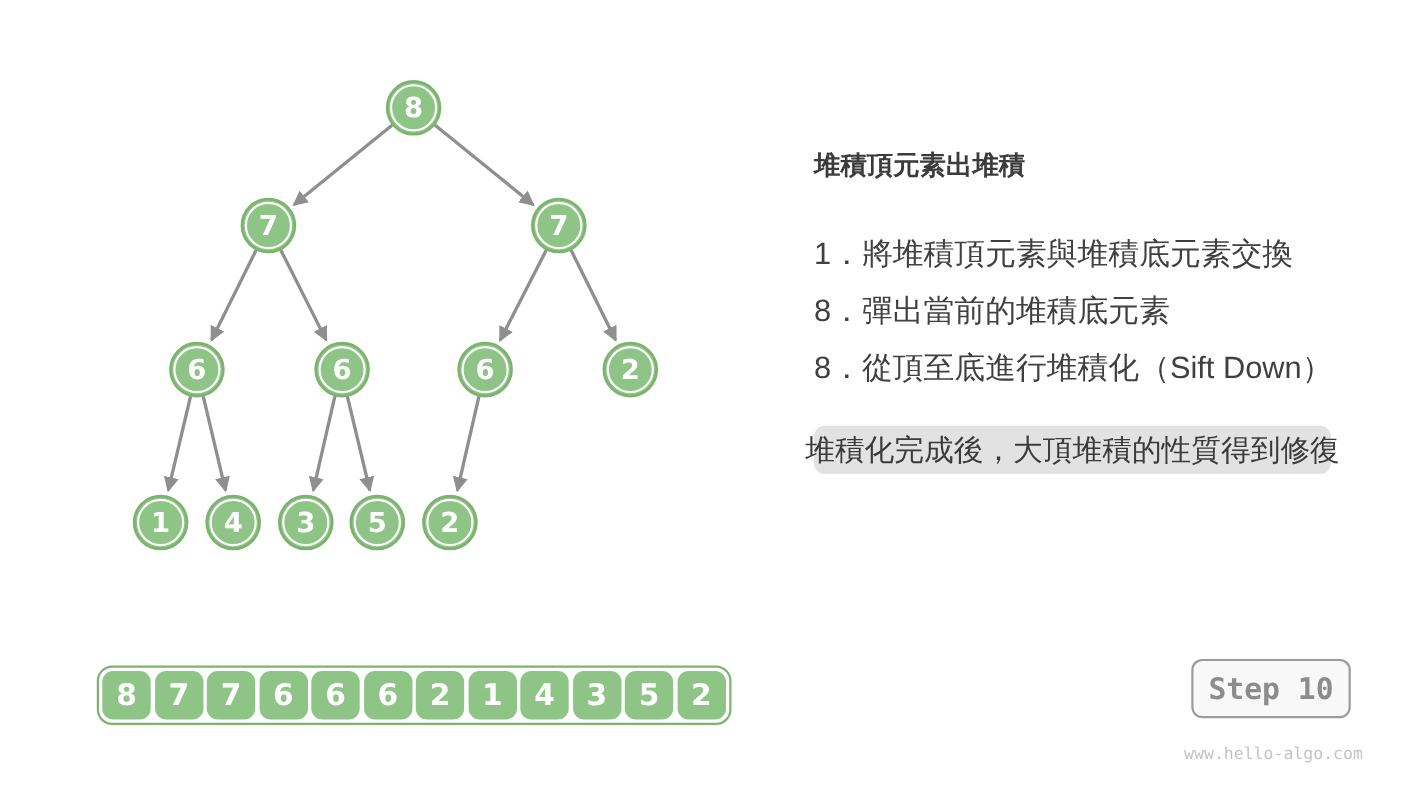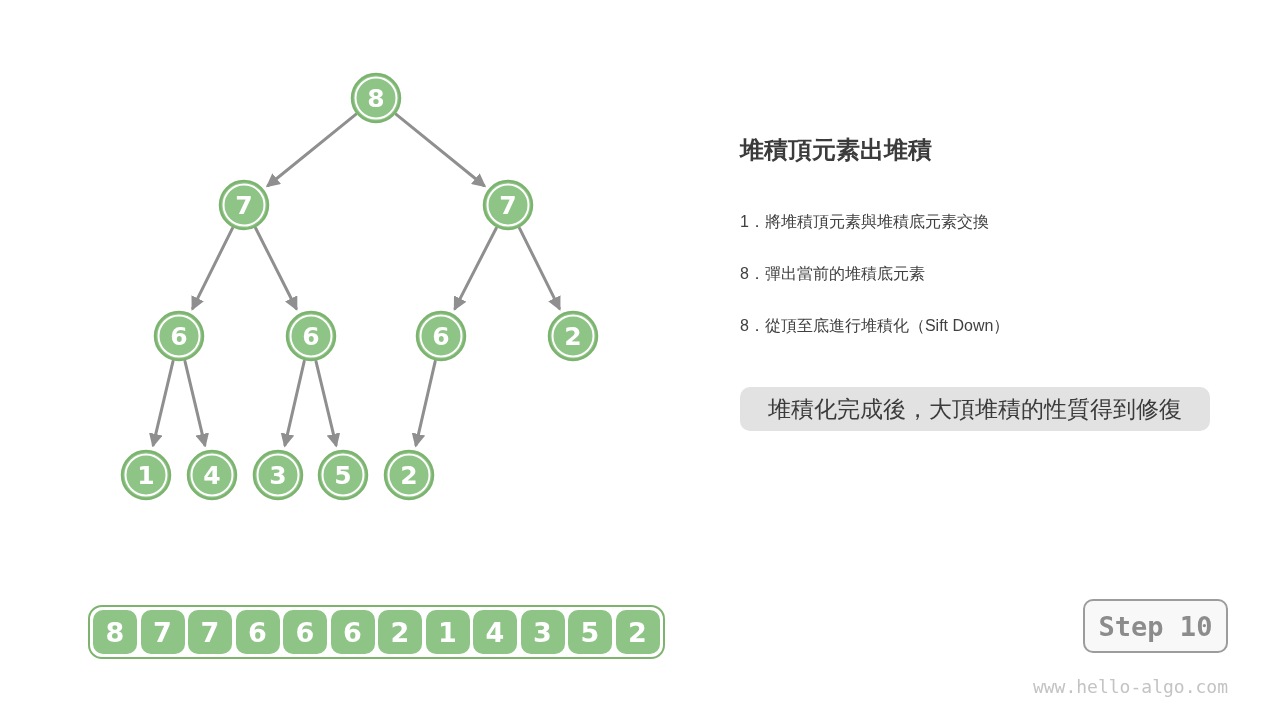--- a/index.html
+++ b/index.html
@@ -21,27 +21,27 @@
   }
 
   
   .heading{
     position:absolute;left:740px;top:134px;
     font-size:24px;font-weight:bold;color:#3b3b3b;white-space:nowrap;
   }
   .steps{position:absolute;left:740px;top:212px;}
   .step-item{
     height:30px;margin-bottom:22px;
-    font-size:16px;color:#404040;white-space:nowrap;
+    font-size:28px;color:#404040;white-space:nowrap;
   }
   .note-box{
     position:absolute;left:740px;top:387px;width:470px;height:44px;
     background:#e2e2e2;border-radius:10px;
     display:flex;align-items:center;justify-content:center;
-    font-size:23px;color:#3b3b3b;white-space:nowrap;font-family:Liberation Serif, serif;
+    font-size:27px;color:#3b3b3b;white-space:nowrap;font-family:Liberation Serif, serif;
   }
 
   
   .array-wrap{
     position:absolute;left:88px;top:605px;
     border:2px solid #7cb46f;border-radius:14px;
     padding:3px;background:#ffffff;
     display:flex;gap:3.5px;
   }
   .cell{
@@ -52,22 +52,22 @@
 
   
   .step-badge{
     position:absolute;left:1083px;top:599px;width:145px;height:54px;
     box-sizing:border-box;border:2px solid #9c9c9c;border-radius:10px;
     background:#f8f8f8;display:flex;align-items:center;justify-content:center;
     font-family:"DejaVu Sans Mono",monospace;font-weight:bold;font-size:27px;
     color:#8c8c8c;white-space:pre;
   }
   .watermark{
-    position:absolute;right:52px;top:676px;
-    font-family:"DejaVu Sans Mono",monospace;font-size:18px;color:#c3c3c3;
+    position:absolute;right:41px;top:676px;
+    font-family:"DejaVu Sans Mono",monospace;font-size:15px;color:#c3c3c3;
     white-space:nowrap;
   }
 </style>
 </head>
 <body>
 
 <div class="canvas">
 
   <svg class="tree" width="700" height="560" viewBox="0 0 700 560">
     <defs>

